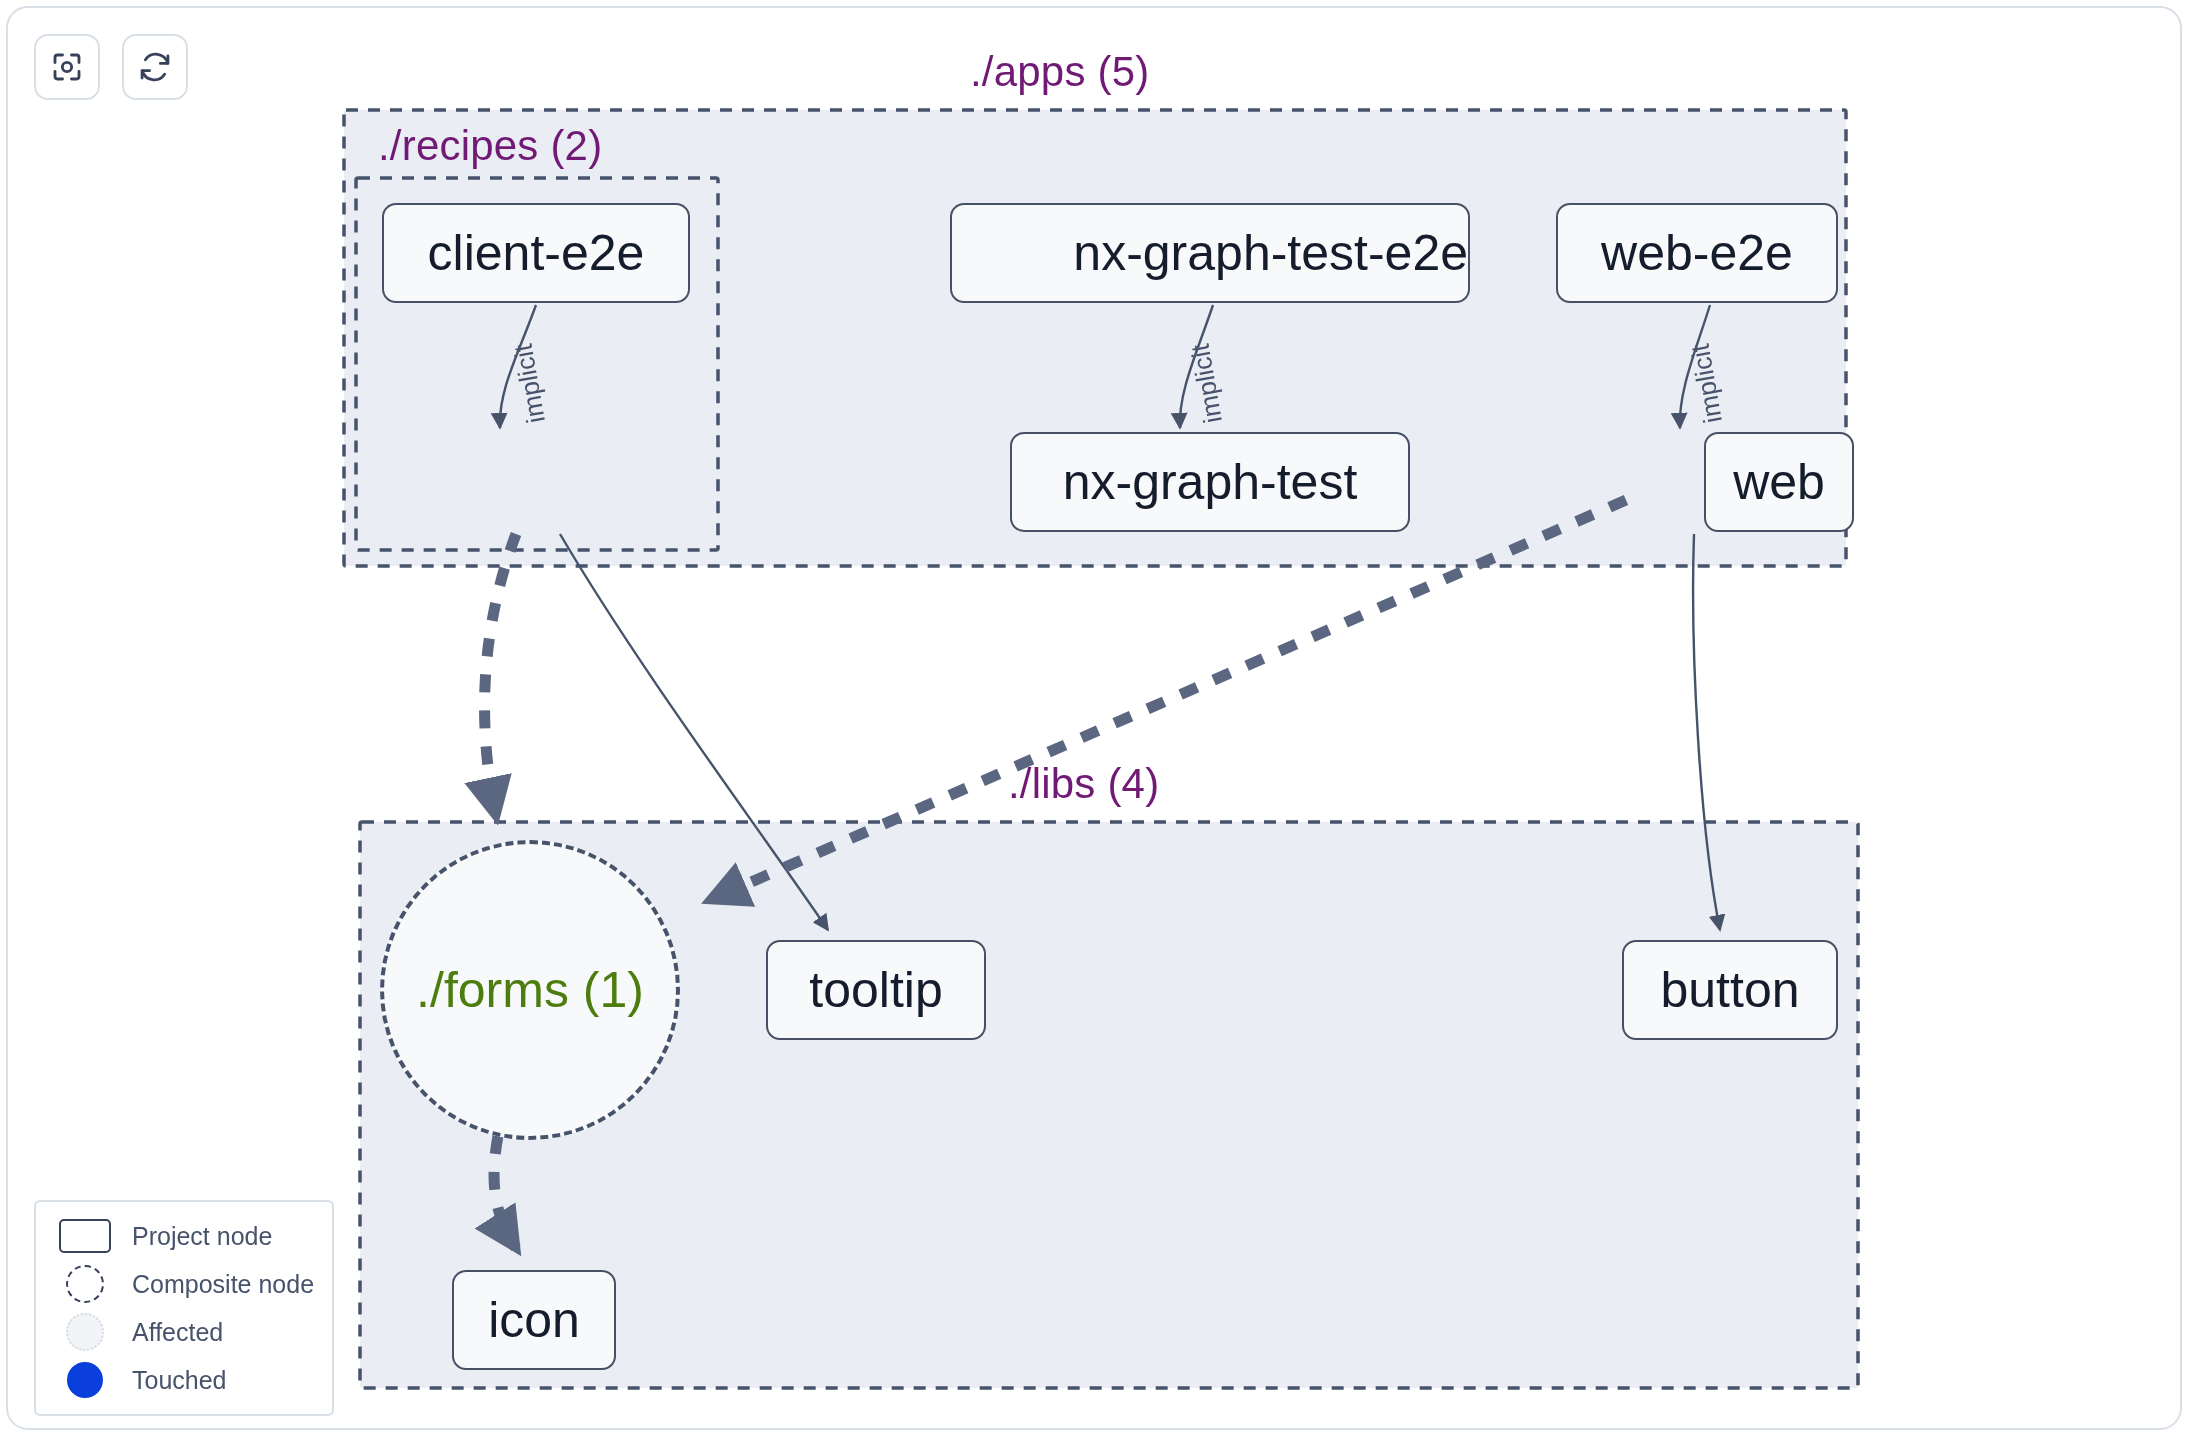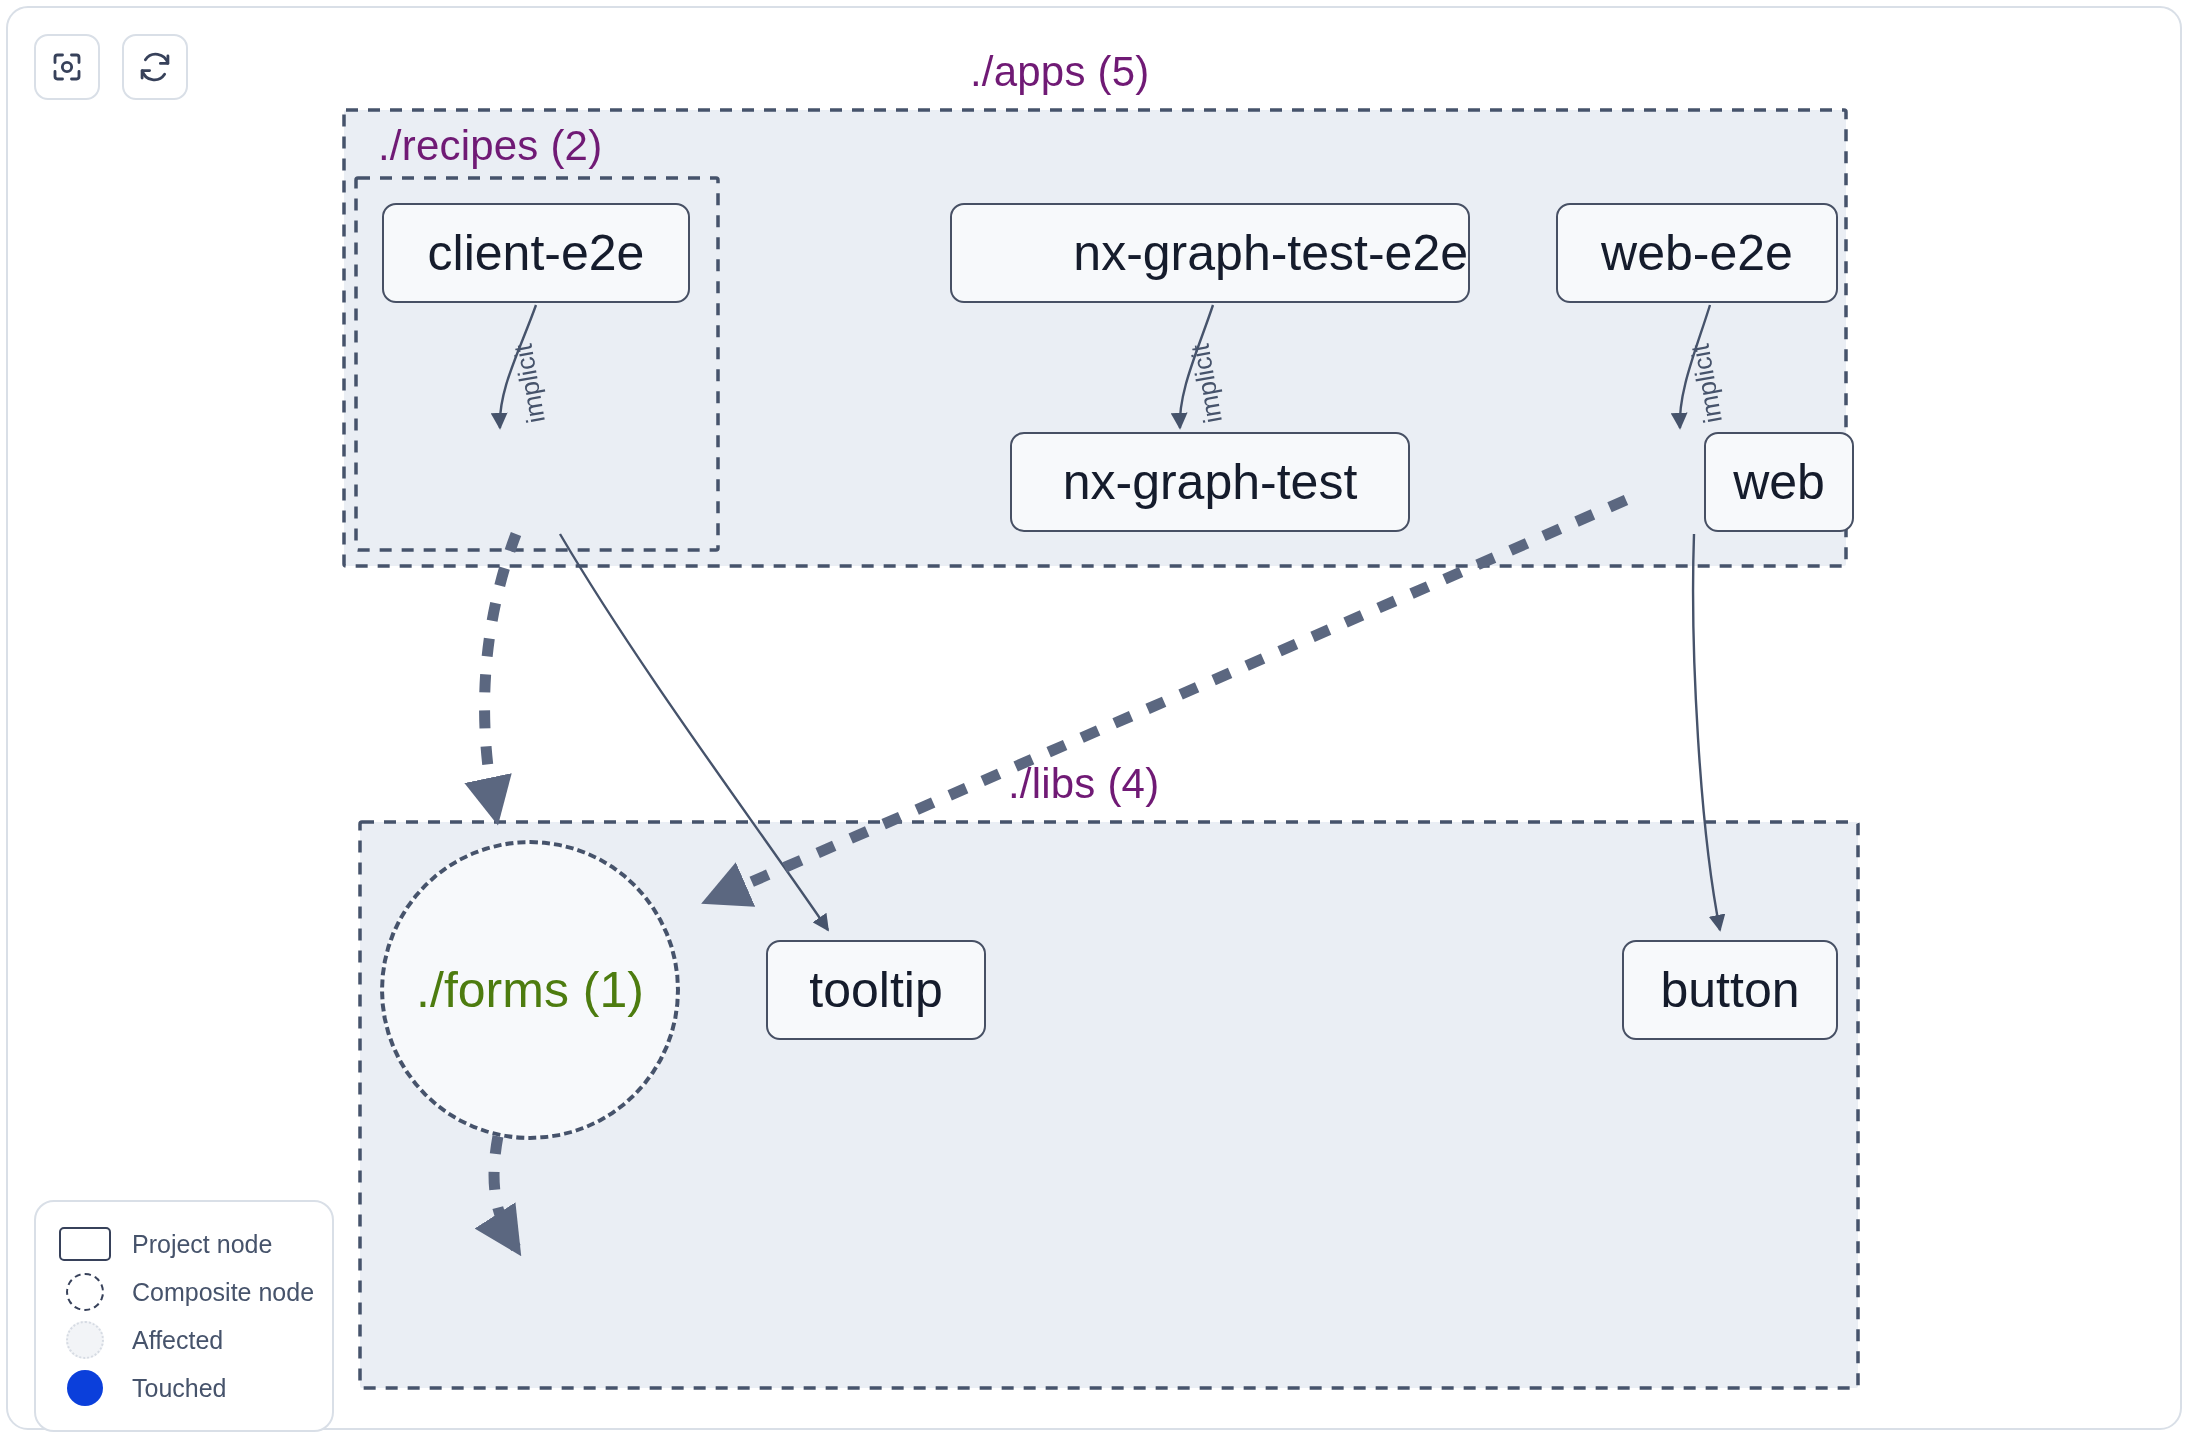--- a/index.html
+++ b/index.html
@@ -131,23 +131,23 @@
     z-index: 22;
   }
 
   
   .legend {
     position: absolute;
     left: 34px;
     top: 1200px;
     width: 300px;
     border: 2px solid #d9dfe7;
-    border-radius: 20px;
-    background: #ffffff;
-    padding: 18px 22px;
+    border-radius: 6px;
+    background: #ffffff;
+    padding: 10px 22px;
     box-sizing: border-box;
     z-index: 40;
   }
   .legend-row {
     display: flex;
     align-items: center;
     height: 48px;
     gap: 20px;
   }
   .legend-swatch {
@@ -291,20 +291,23 @@
   </div>
 
   <div class="node" style="left:766px; top:940px; width:220px; height:100px;">
     <span>tooltip</span>
   </div>
 
   <div class="node" style="left:1622px; top:940px; width:216px; height:100px;">
     <span>button</span>
   </div>
 
+  <div class="node" style="left:452px; top:1270px; width:164px; height:100px;">
+    <span>icon</span>
+  </div>
 
   <div class="edge-label" style="left:490px; top:368px; transform:rotate(-100deg); transform-origin:center;">implicit</div>
 
   <div class="edge-label" style="left:1167px; top:368px; transform:rotate(-100deg); transform-origin:center;">implicit</div>
 
   <div class="edge-label" style="left:1667px; top:368px; transform:rotate(-100deg); transform-origin:center;">implicit</div>
 
   <div class="legend">
     <div class="legend-row">
       <div class="legend-swatch">

